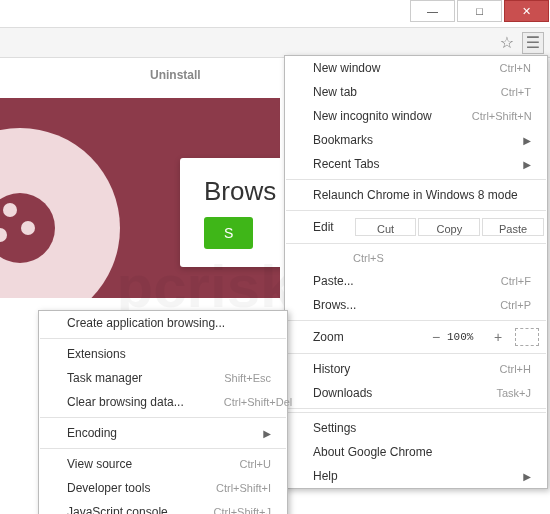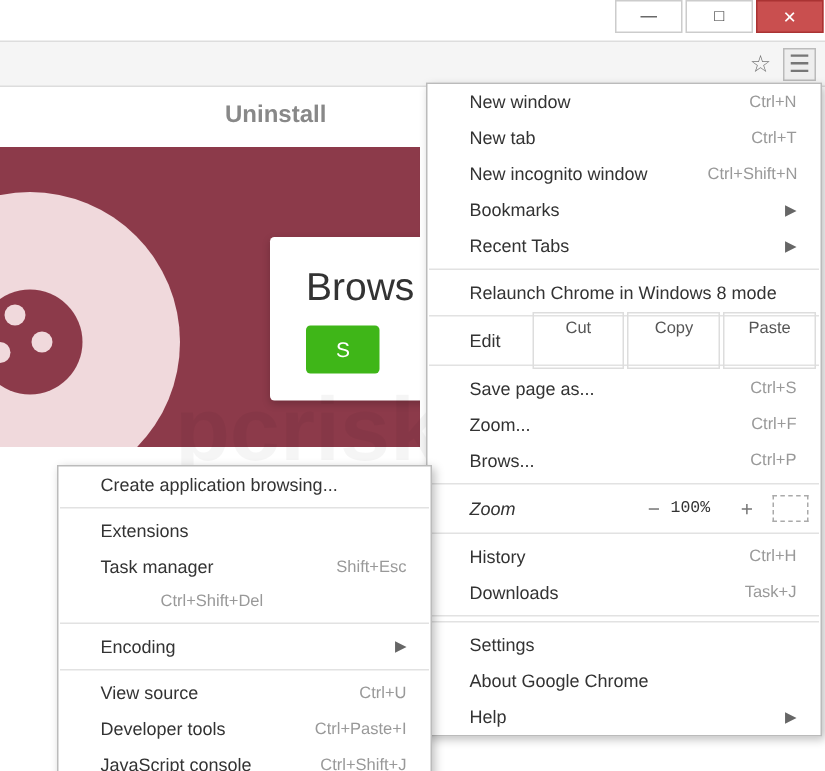--- a/index.html
+++ b/index.html
@@ -17,36 +17,36 @@
 
 .content { position: absolute; top: 58px; left: 0; right: 0; bottom: 0; background: #fff; }
 .bg-dark { position: absolute; top: 40px; left: 0; right: 270px; height: 200px; background: #8c3a4a; overflow: hidden; }
 .bg-circle { position: absolute; width: 200px; height: 200px; border-radius: 50%; background: #f0d9dc; left: -80px; top: 30px; display: flex; align-items: center; justify-content: center; }
 .bg-film { width: 70px; height: 70px; border-radius: 50%; background: #8c3a4a; position: relative; }
 .bg-film::before, .bg-film::after { content: ''; position: absolute; width: 14px; height: 14px; border-radius: 50%; background: #f0d9dc; }
 .bg-film::before { top: 10px; left: 18px; box-shadow: 18px 18px 0 #f0d9dc, -10px 25px 0 #f0d9dc; }
 .bg-card { position: absolute; left: 180px; top: 60px; background: #fff; padding: 18px 24px; border-radius: 3px; box-shadow: 0 2px 6px rgba(0,0,0,.2); }
 .bg-card h2 { font-size: 26px; font-weight: 400; color: #333; margin-bottom: 10px; }
 .bg-btn { display: inline-block; background: #3fb618; color: #fff; padding: 8px 20px; border-radius: 3px; font-size: 14px; }
-.uninstall-label { position: absolute; top: 10px; left: 150px; font-size: 16px; color: #888; font-weight: 600; }
+.uninstall-label { position: absolute; top: 10px; left: 150px; font-size: 12px; color: #888; font-weight: 600; }
 
 .watermark { position: absolute; top: 50%; left: 50%; transform: translate(-50%, -50%); font-size: 60px; color: rgba(0,0,0,0.04); font-weight: bold; white-space: nowrap; pointer-events: none; }
 
 .menu { position: absolute; background: #fff; border: 1px solid #bbb; box-shadow: 2px 2px 6px rgba(0,0,0,.25); font-size: 12px; color: #333; }
 .menu-item { padding: 5px 16px 5px 28px; display: flex; justify-content: space-between; align-items: center; white-space: nowrap; cursor: default; }
 .menu-item .shortcut { color: #999; margin-left: 40px; font-size: 11px; }
 .menu-item .arrow { color: #666; margin-left: 40px; font-size: 10px; }
 .menu-sep { height: 1px; background: #e2e2e2; margin: 3px 1px; }
 
 .menu-main { top: 55px; right: 2px; width: 264px; }
 .edit-row { display: flex; align-items: center; padding: 0 2px 0 28px; height: 26px; }
 .edit-row .edit-label { flex: 0 0 auto; padding-right: 20px; text-align: center; }
-.edit-row .edit-btn { flex: 1; text-align: center; border: 1px solid #ddd; height: 38px; line-height: 20px; margin: 0 1px; font-size: 11px; color: #555; }
+.edit-row .edit-btn { flex: 1; text-align: center; border: 1px solid #ddd; height: 18px; line-height: 20px; margin: 0 1px; font-size: 11px; color: #555; }
 .zoom-row { display: flex; align-items: center; padding: 4px 8px 4px 28px; }
-.zoom-row .zlabel { flex: 1; font-style: italic; }
+.zoom-row .zlabel { flex: 1; }
 .zoom-row .zbtn { width: 22px; text-align: center; color: #777; font-size: 14px; }
 .zoom-row .zval { width: 40px; text-align: left; font-size: 11px; font-family: Liberation Mono, monospace; }
 .zoom-row .zfull { width: 24px; height: 18px; border: 1px dashed #aaa; margin-left: 6px; }
 
 .menu-sub { top: 310px; left: 38px; width: 250px; }
 </style>
 </head>
 <body>
 
 <div class="titlebar">
@@ -101,25 +101,24 @@
     </div>
   <div class="menu-sep"></div>
   <div class="edit-row">
     <span class="edit-label">Edit</span>
     <span class="edit-btn">Cut</span>
     <span class="edit-btn">Copy</span>
     <span class="edit-btn">Paste</span>
   </div>
   <div class="menu-sep"></div>
   <div class="menu-item">
-      <span>Save page as...</span>
       <span class="shortcut">Ctrl+S</span>
     </div>
   <div class="menu-item">
-      <span>Zoom...</span>
+      <span>Paste...</span>
       <span class="shortcut">Ctrl+F</span>
     </div>
   <div class="menu-item">
       <span>Brows...</span>
       <span class="shortcut">Ctrl+P</span>
     </div>
   <div class="menu-sep"></div>
   <div class="zoom-row">
     <span class="zlabel">Zoom</span>
     <span class="zbtn">−</span>
@@ -157,34 +156,35 @@
     </div>
   <div class="menu-sep"></div>
   <div class="menu-item">
       <span>Extensions</span>
     </div>
   <div class="menu-item">
       <span>Task manager</span>
       <span class="shortcut">Shift+Esc</span>
     </div>
   <div class="menu-item">
+      <span>Clear browsing data...</span>
       <span class="shortcut">Ctrl+Shift+Del</span>
     </div>
   <div class="menu-sep"></div>
   <div class="menu-item">
       <span>Encoding</span>
       <span class="arrow">▶</span>
     </div>
   <div class="menu-sep"></div>
   <div class="menu-item">
       <span>View source</span>
       <span class="shortcut">Ctrl+U</span>
     </div>
   <div class="menu-item">
       <span>Developer tools</span>
-      <span class="shortcut">Ctrl+Paste+I</span>
+      <span class="shortcut">Ctrl+Shift+I</span>
     </div>
   <div class="menu-item">
       <span>JavaScript console</span>
       <span class="shortcut">Ctrl+Shift+J</span>
     </div>
 
 </div>
 
 </body></html>

